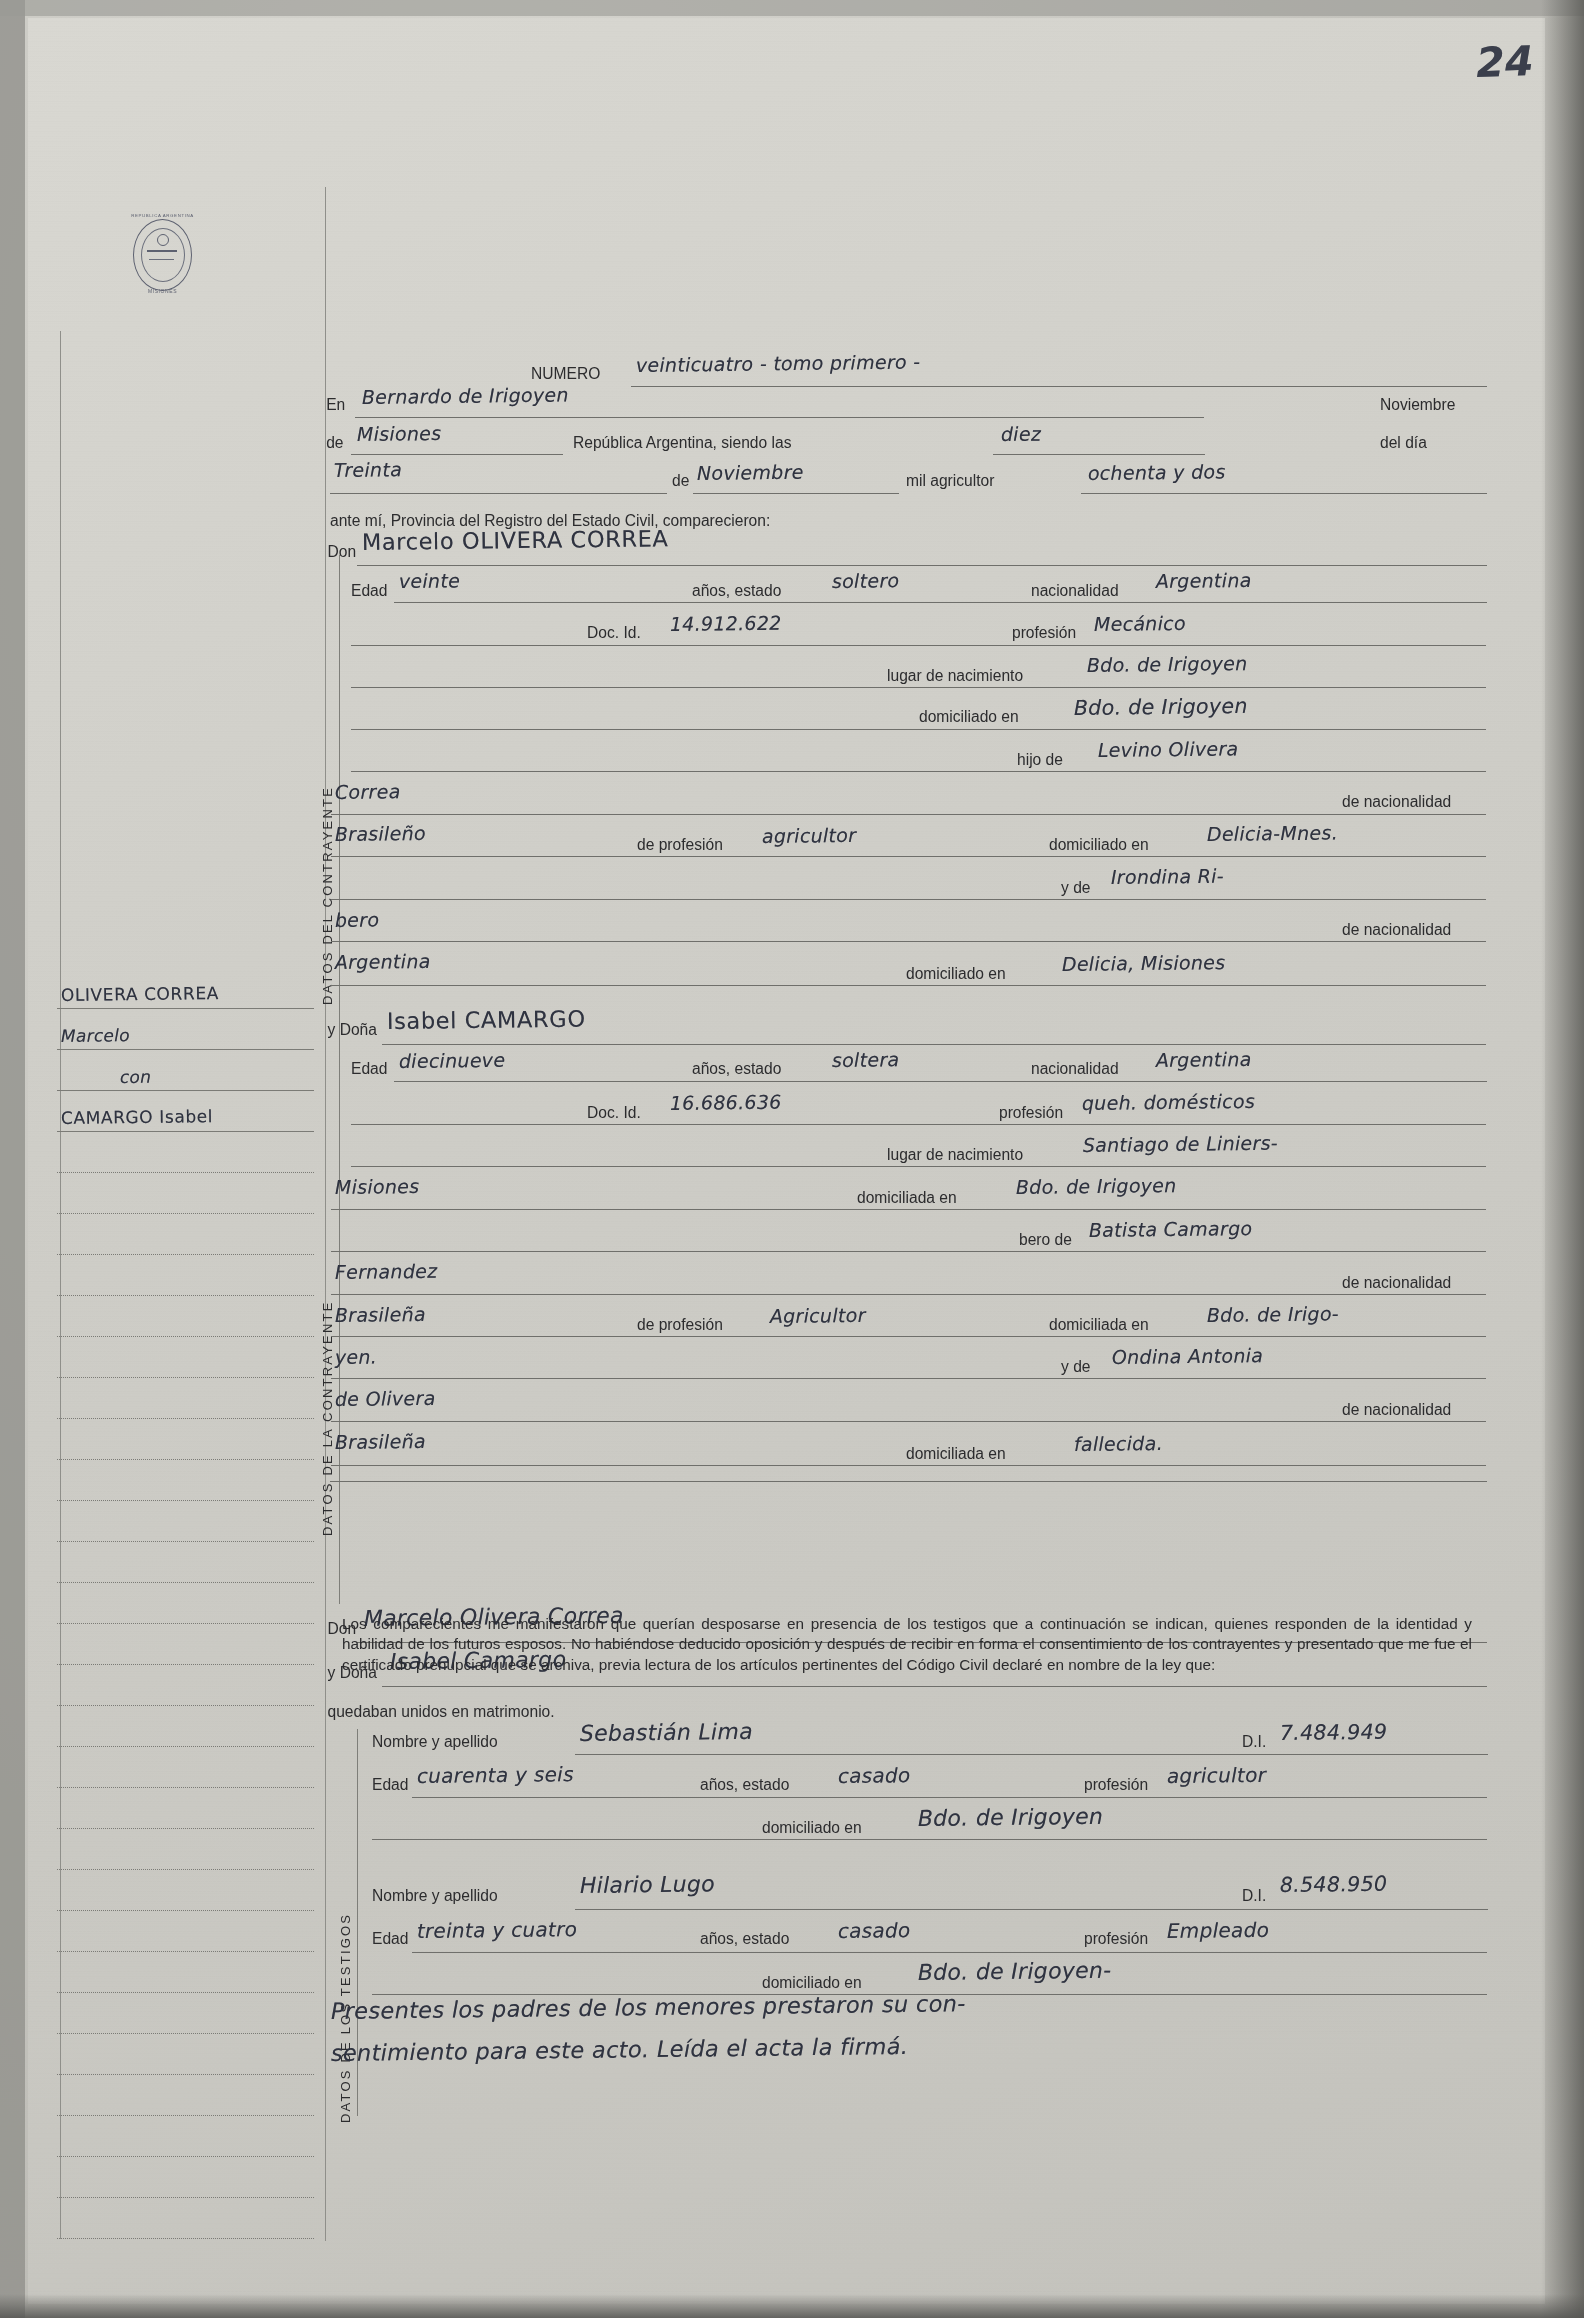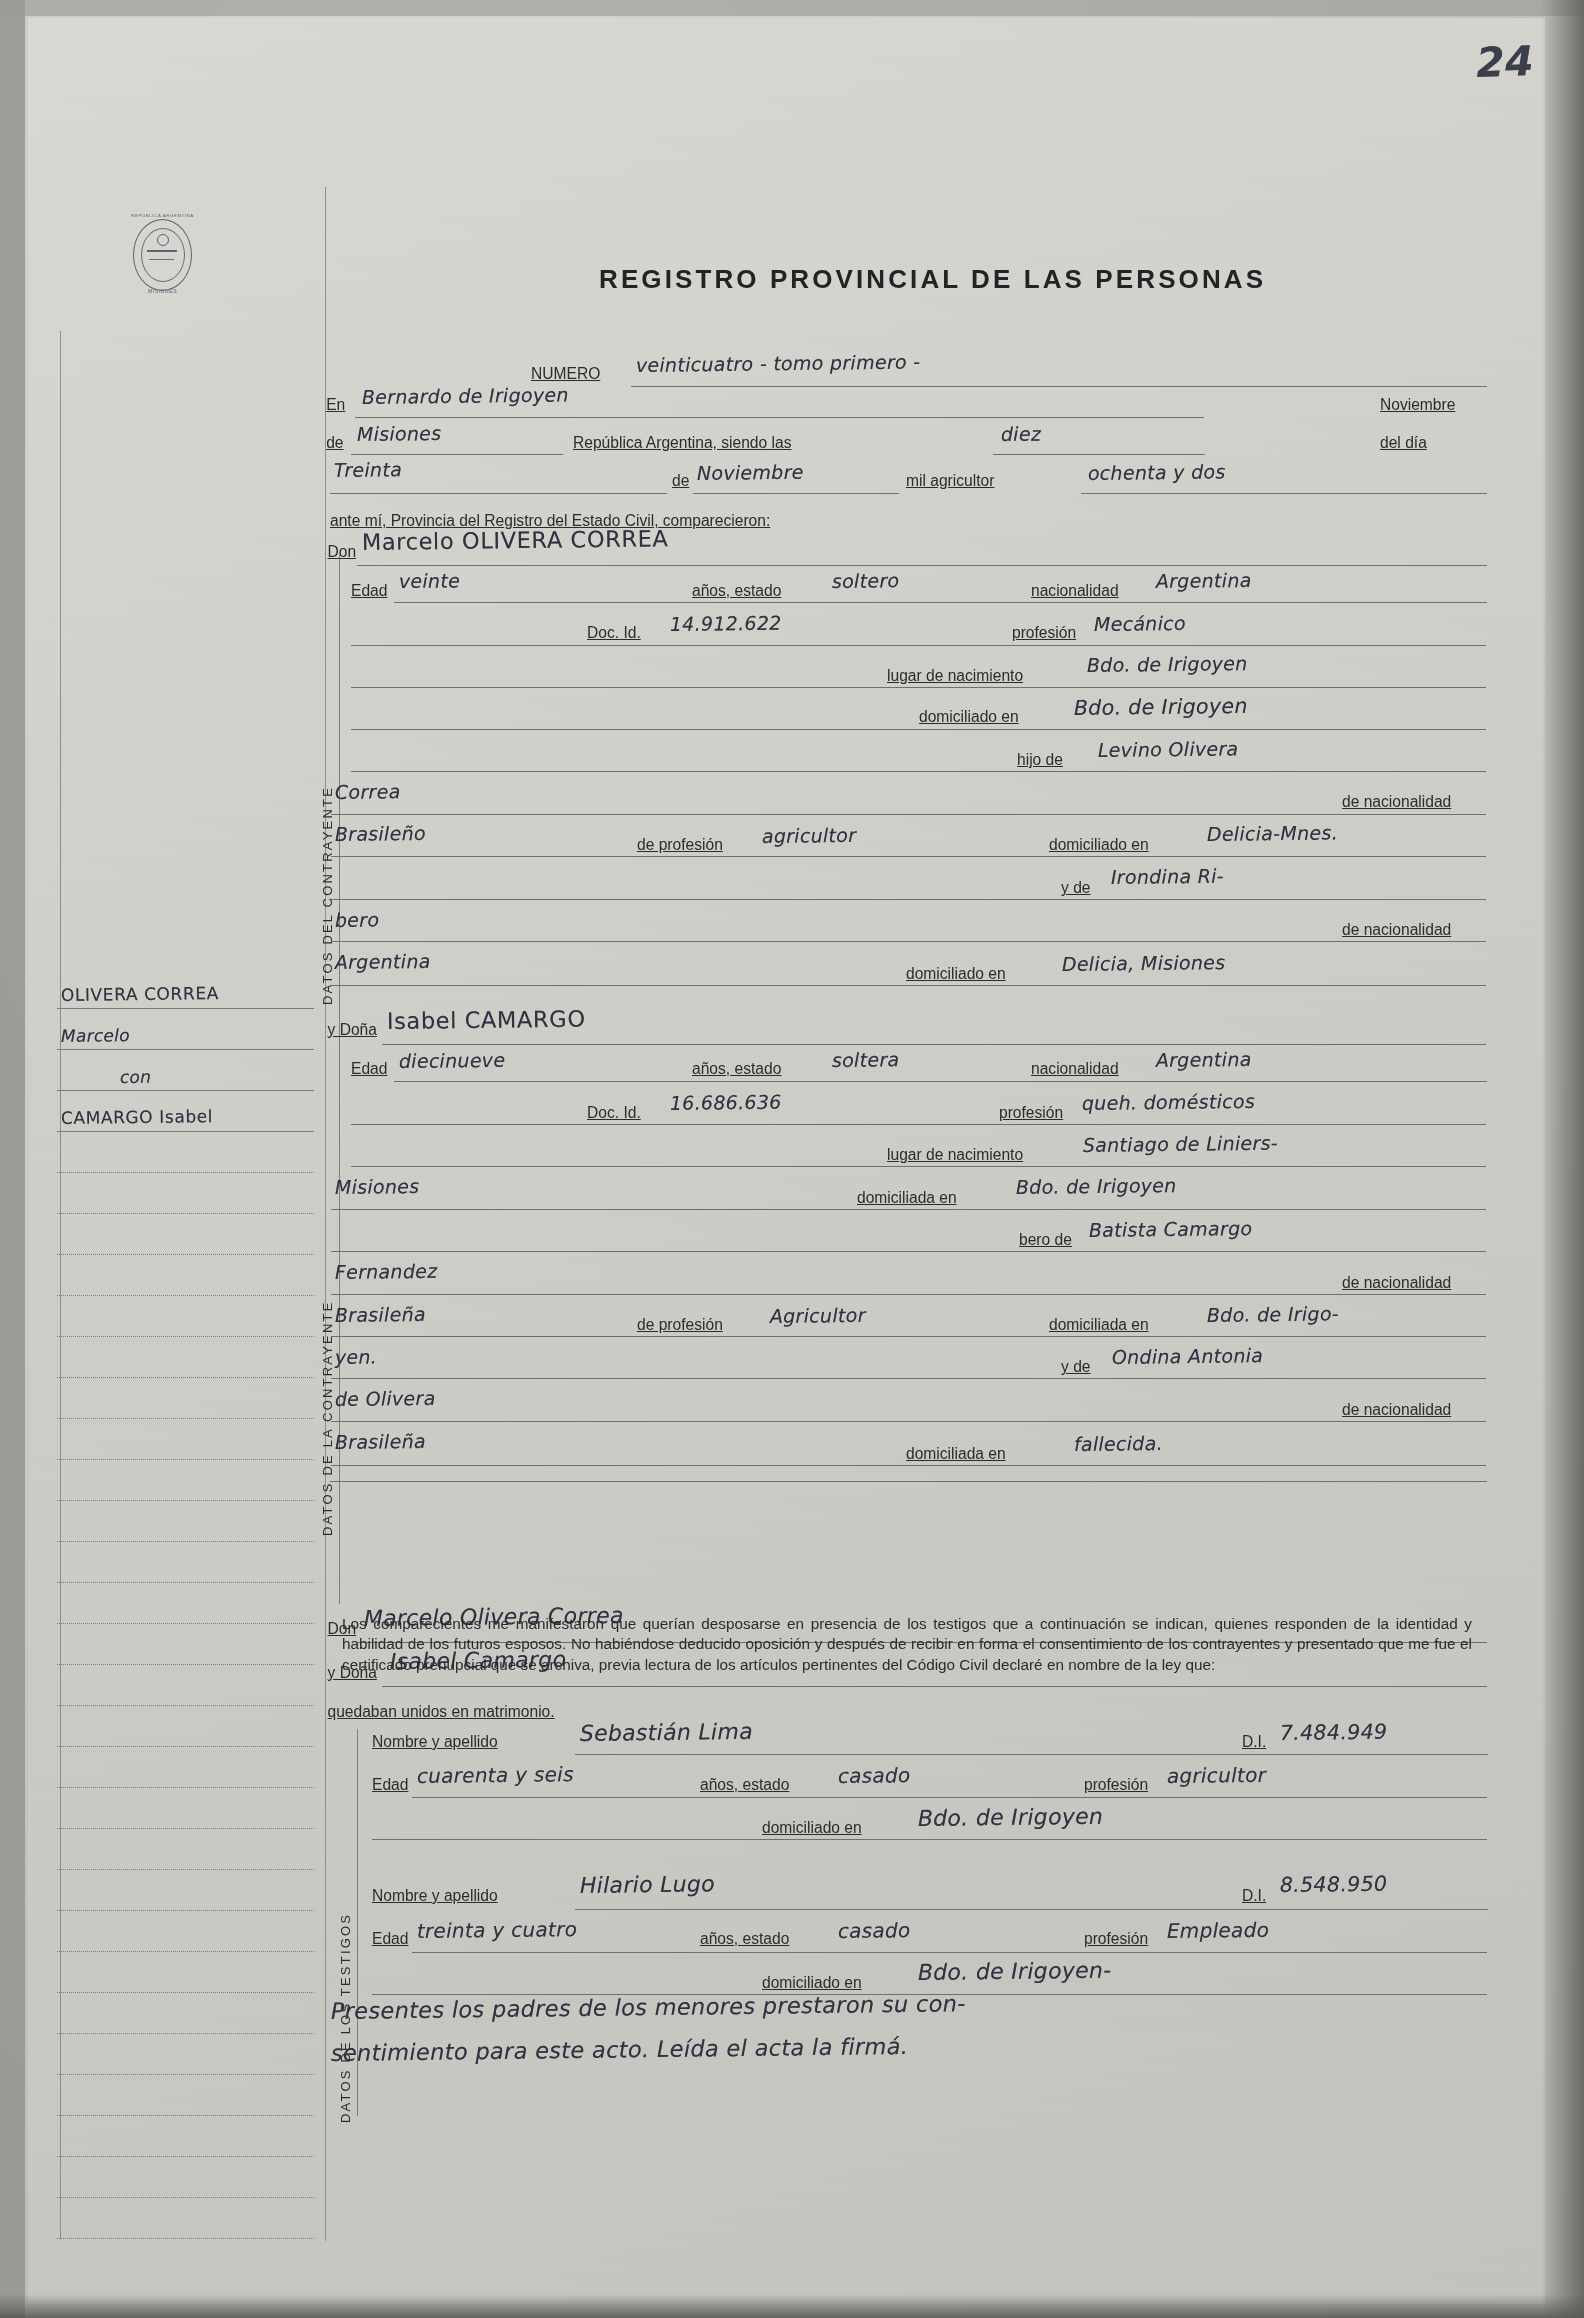--- a/index.html
+++ b/index.html
@@ -101,21 +101,21 @@
   .title{
     position:absolute;left:599px;top:264px;
     font-size:26px;font-weight:700;letter-spacing:3.1px;color:#232326;
     font-family:"Liberation Sans", sans-serif;
   }
 
   
   .form{position:absolute;left:325px;top:187px;width:1174px;height:2054px;}
 
   .rule{position:absolute;height:0;border-bottom:0.6px solid #6f6f6b;}
-  .pr-lbl{position:absolute;font-size:15.6px;color:#2c2c2e;white-space:nowrap;text-decoration:underline;}
+  .pr-lbl{position:absolute;font-size:15.6px;color:#2c2c2e;white-space:nowrap;}
 
   
   .vlabel{
     position:absolute;font-size:13px;letter-spacing:2.2px;color:#2c2c2e;
     writing-mode:vertical-rl;transform:rotate(180deg);white-space:nowrap;
   }
   .vrule{position:absolute;width:0.6px;background:#7e7e79;}
 
   
   .para{
@@ -250,21 +250,20 @@
       </div>
     <div class="line">
         <span class="rule"></span>
       </div>
     <div class="line">
         <span class="rule"></span>
       </div>
   </div>
 
 
-  <div class="title">REGISTRO PROVINCIAL DE LAS PERSONAS</div>
 
   <div class="form">
 
     <div class="pr-lbl" style="left:206px;top:178px;">NUMERO</div>
     <div class="rule" style="left:306px;top:199px;width:856px;"></div>
     <div class="hw big hwfree" style="left:311px;top:167px;">veinticuatro - tomo primero -</div>
 
     <div class="pr-lbl" style="left:1.2px;top:209px;">En</div>
     <div class="rule" style="left:30px;top:230px;width:849px;"></div>
     <div class="hw big hwfree" style="left:37px;top:199px;">Bernardo de Irigoyen</div>

